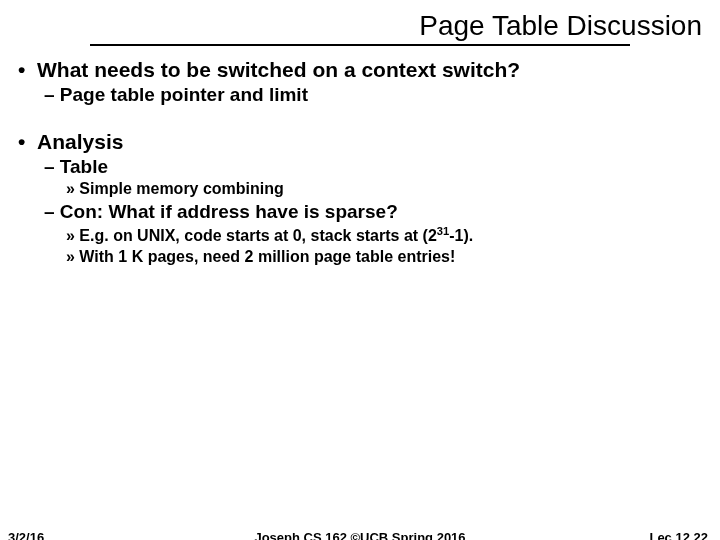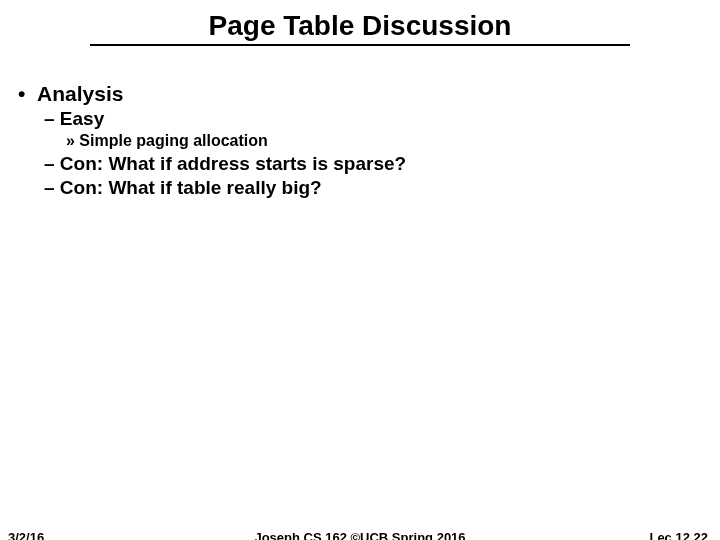--- a/index.html
+++ b/index.html
@@ -13,22 +13,22 @@
     position: relative;
     box-sizing: border-box;
   }
   .slide {
     padding: 8px 18px 0 18px;
     box-sizing: border-box;
     width: 100%;
     height: 100%;
   }
   .title {
-    text-align: center;
-    font-weight: bold;
+    text-align: right;
+    font-weight: normal;
     font-size: 28px;
     margin: 2px 0 0 0;
   }
   .title-underline {
     border-bottom: 2.5px solid #000;
     width: 540px;
     margin: 2px auto 12px auto;
   }
   .b1 {
     font-weight: bold;
@@ -61,28 +61,31 @@
   .footer-right { position: absolute; right: 12px; }
   sup { font-size: 0.7em; }
 </style>
 </head>
 <body>
 
 <div class="slide">
   <div class="title">Page Table Discussion</div>
   <div class="title-underline"></div>
 
+  <div class="b1">•&nbsp;&nbsp;<span>What needs to be switched on a context switch?</span></div>
+  <div class="b2">–&nbsp;<span>Page table pointer and limit</span></div>
 
   <div class="spacer"></div>
 
   <div class="b1">•&nbsp;&nbsp;<span>Analysis</span></div>
-  <div class="b2">–&nbsp;<span>Easy</span></div>
-  <div class="b3">»&nbsp;<span>Simple paging allocation</span></div>
-  <div class="b2">–&nbsp;<span>Con: What if address starts is sparse?</span></div>
-  <div class="b2">–&nbsp;<span>Con: What if table really big?</span></div>
+  <div class="b2">–&nbsp;<span>Table</span></div>
+  <div class="b3">»&nbsp;<span>Simple memory combining</span></div>
+  <div class="b2">–&nbsp;<span>Con: What if address have is sparse?</span></div>
+  <div class="b3">»&nbsp;<span>E.g. on UNIX, code starts at 0, stack starts at (2</span><sup>31</sup><span>-1).</span></div>
+  <div class="b3">»&nbsp;<span>With 1 K pages, need 2 million page table entries!</span></div>
 
   <div class="spacer"></div>
 
 
   <div class="footer">
     <span class="footer-left">3/2/16</span>
     <span class="footer-center">Joseph CS 162 ©UCB Spring 2016</span>
     <span class="footer-right">Lec 12.22</span>
   </div>
 </div>

